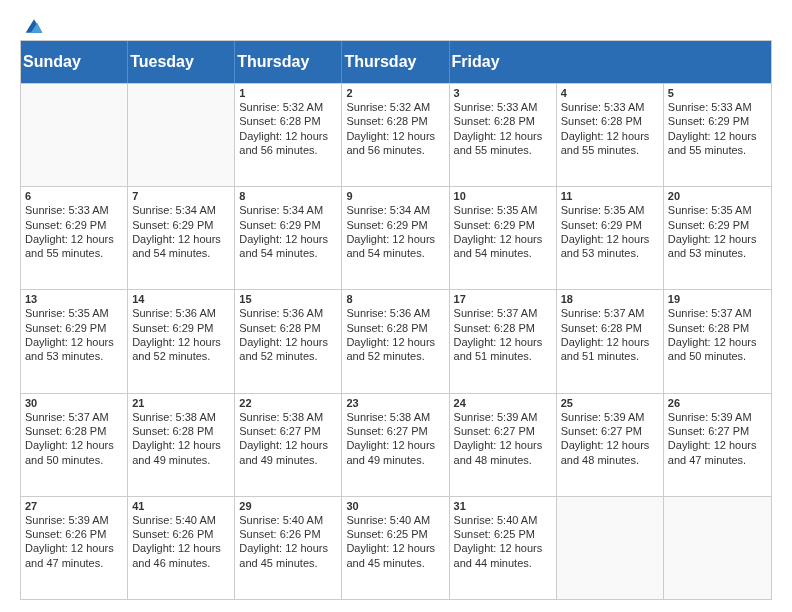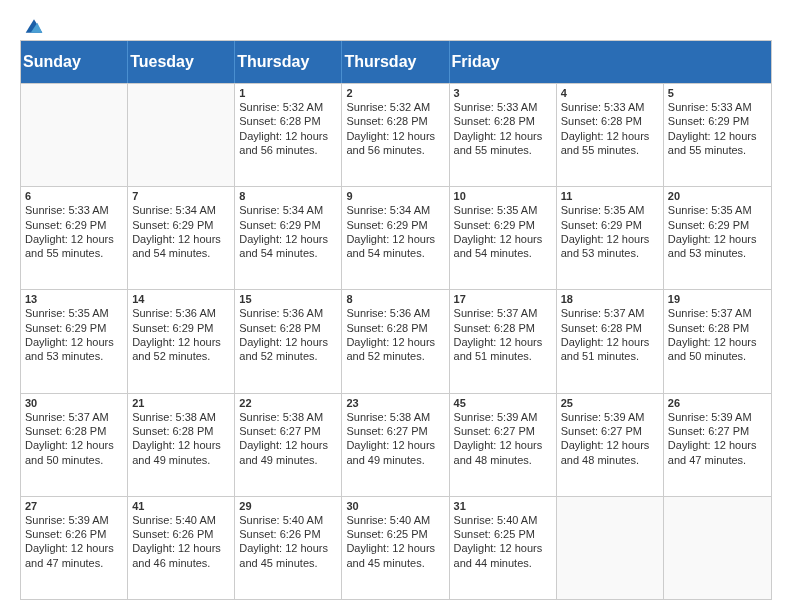--- a/index.html
+++ b/index.html
@@ -241,21 +241,21 @@
           </div>
           <div class="cal-cell">
             <span class="day-num">22</span>
             <div class="cell-text">Sunrise: 5:38 AM<br>Sunset: 6:27 PM<br>Daylight: 12 hours and 49 minutes.</div>
           </div>
           <div class="cal-cell">
             <span class="day-num">23</span>
             <div class="cell-text">Sunrise: 5:38 AM<br>Sunset: 6:27 PM<br>Daylight: 12 hours and 49 minutes.</div>
           </div>
           <div class="cal-cell">
-            <span class="day-num">45</span>
+            <span class="day-num">24</span>
             <div class="cell-text">Sunrise: 5:39 AM<br>Sunset: 6:27 PM<br>Daylight: 12 hours and 48 minutes.</div>
           </div>
           <div class="cal-cell">
             <span class="day-num">25</span>
             <div class="cell-text">Sunrise: 5:39 AM<br>Sunset: 6:27 PM<br>Daylight: 12 hours and 48 minutes.</div>
           </div>
           <div class="cal-cell">
             <span class="day-num">26</span>
             <div class="cell-text">Sunrise: 5:39 AM<br>Sunset: 6:27 PM<br>Daylight: 12 hours and 47 minutes.</div>
           </div>

